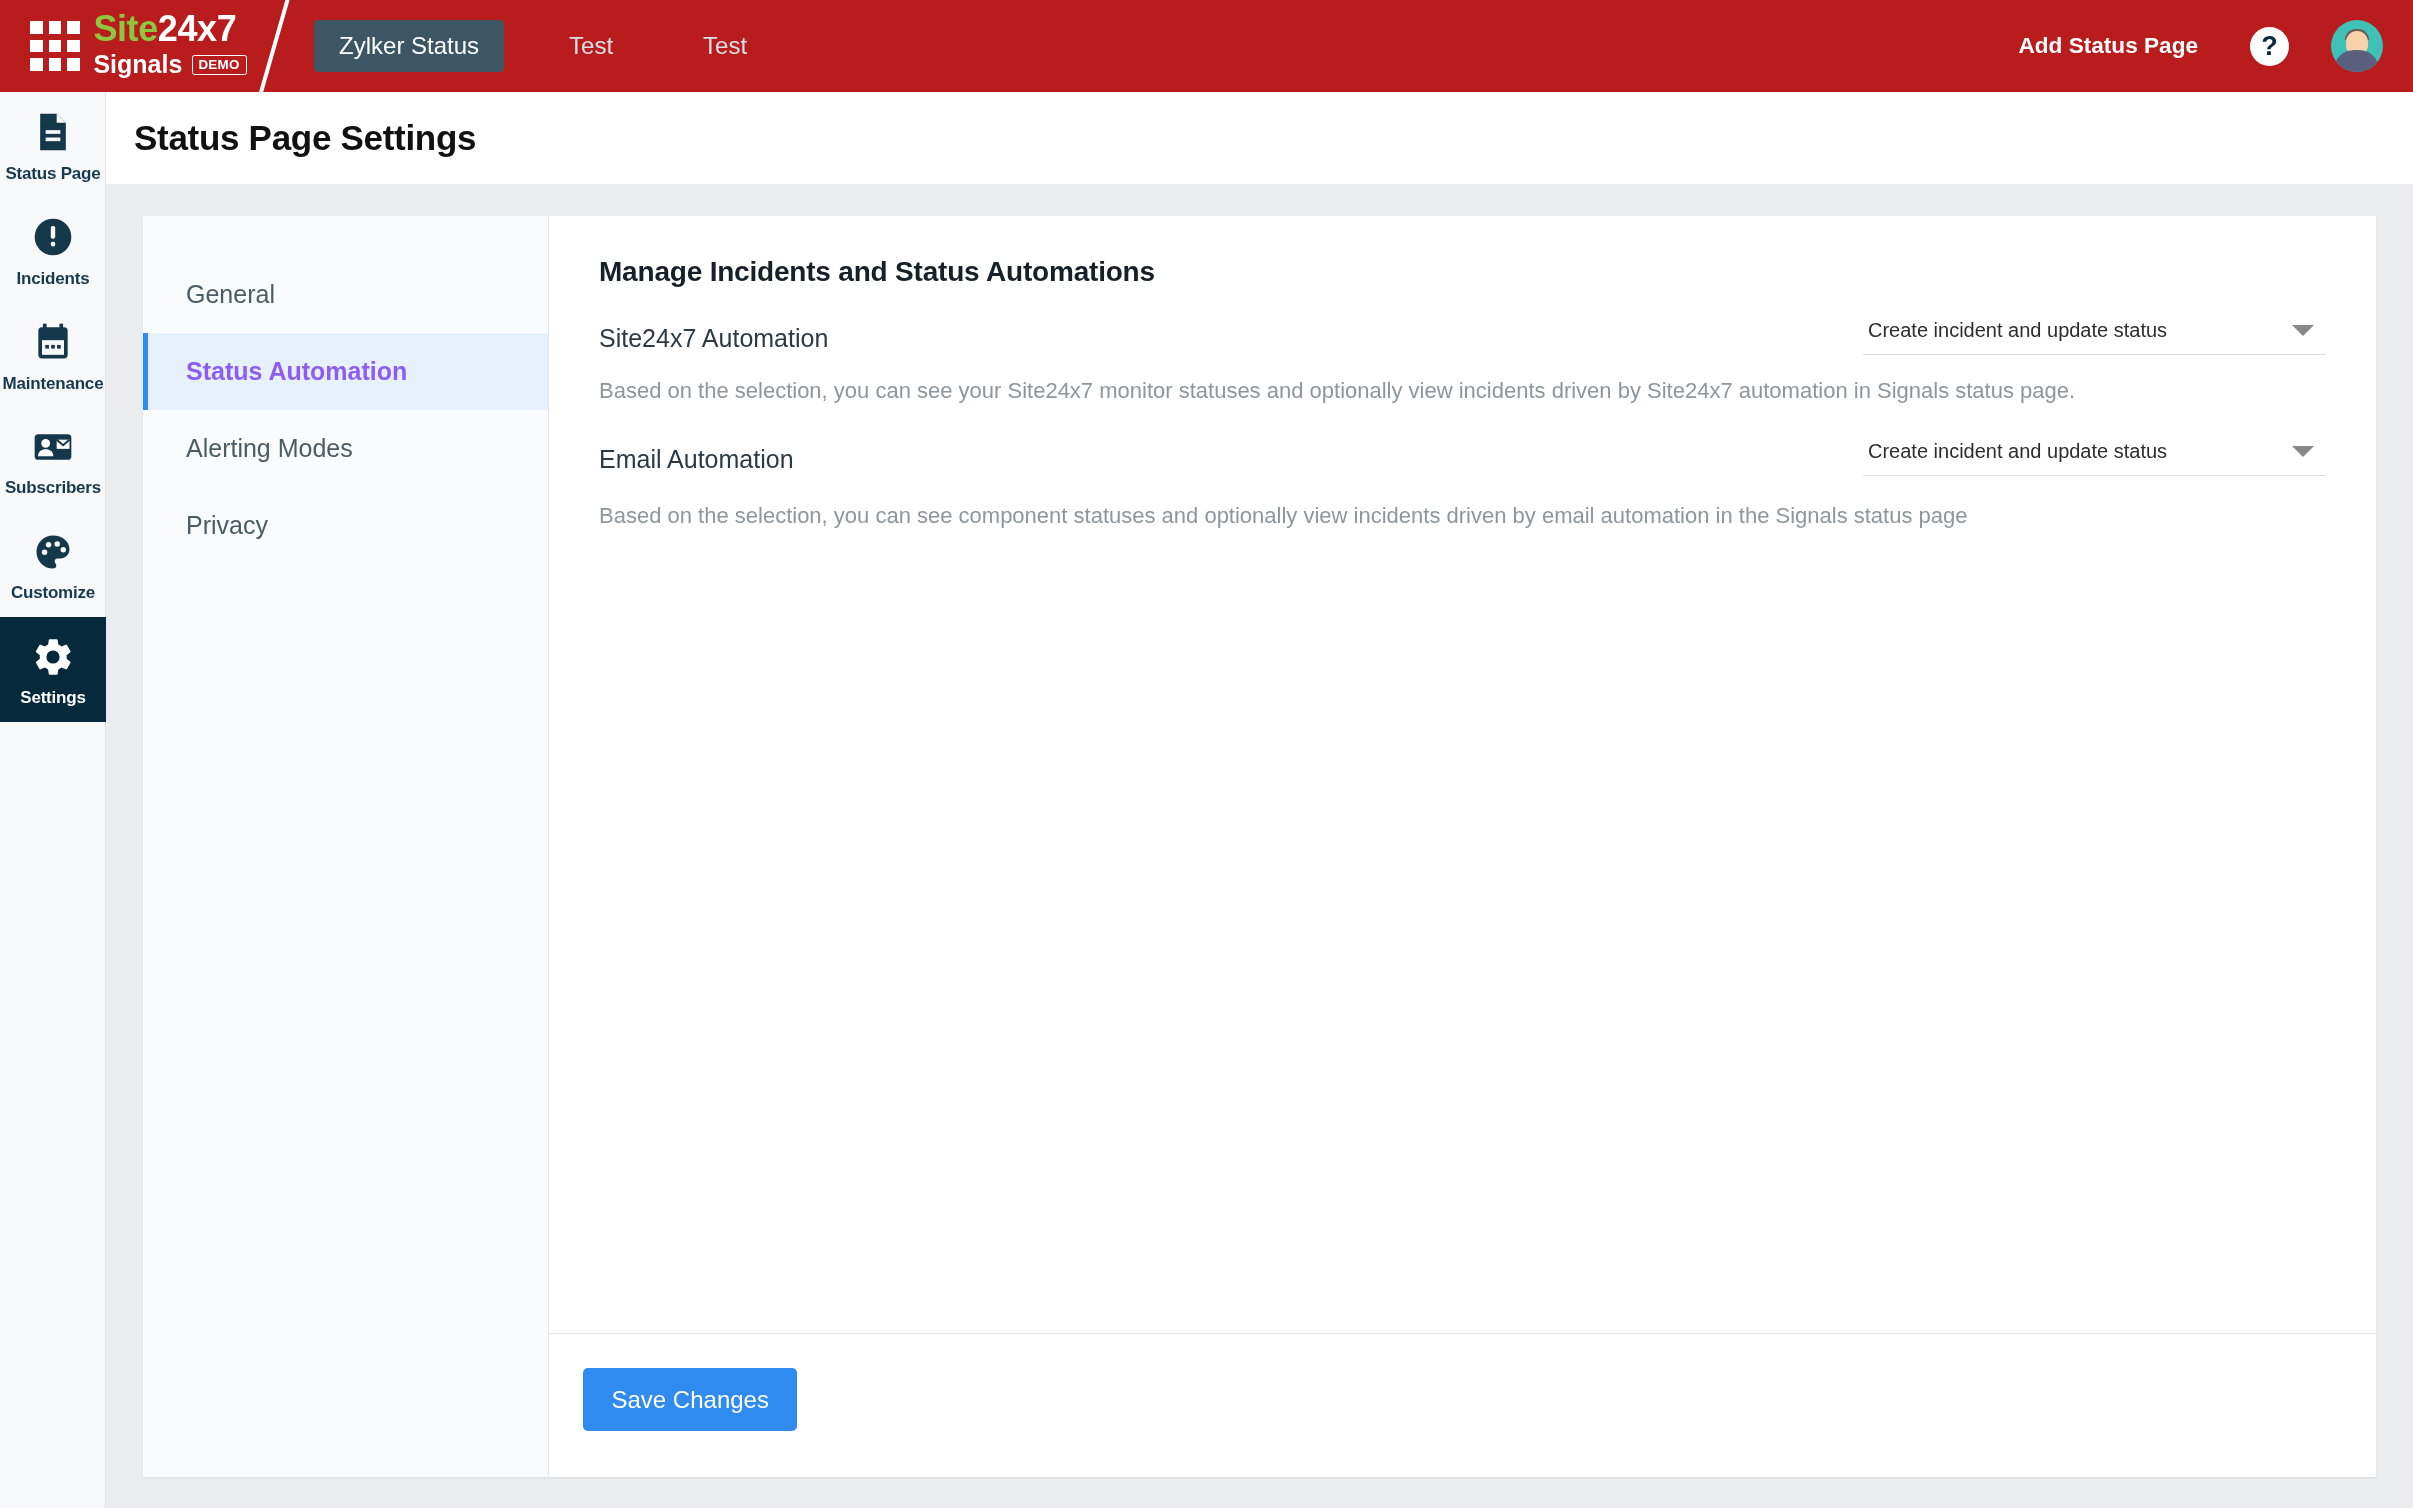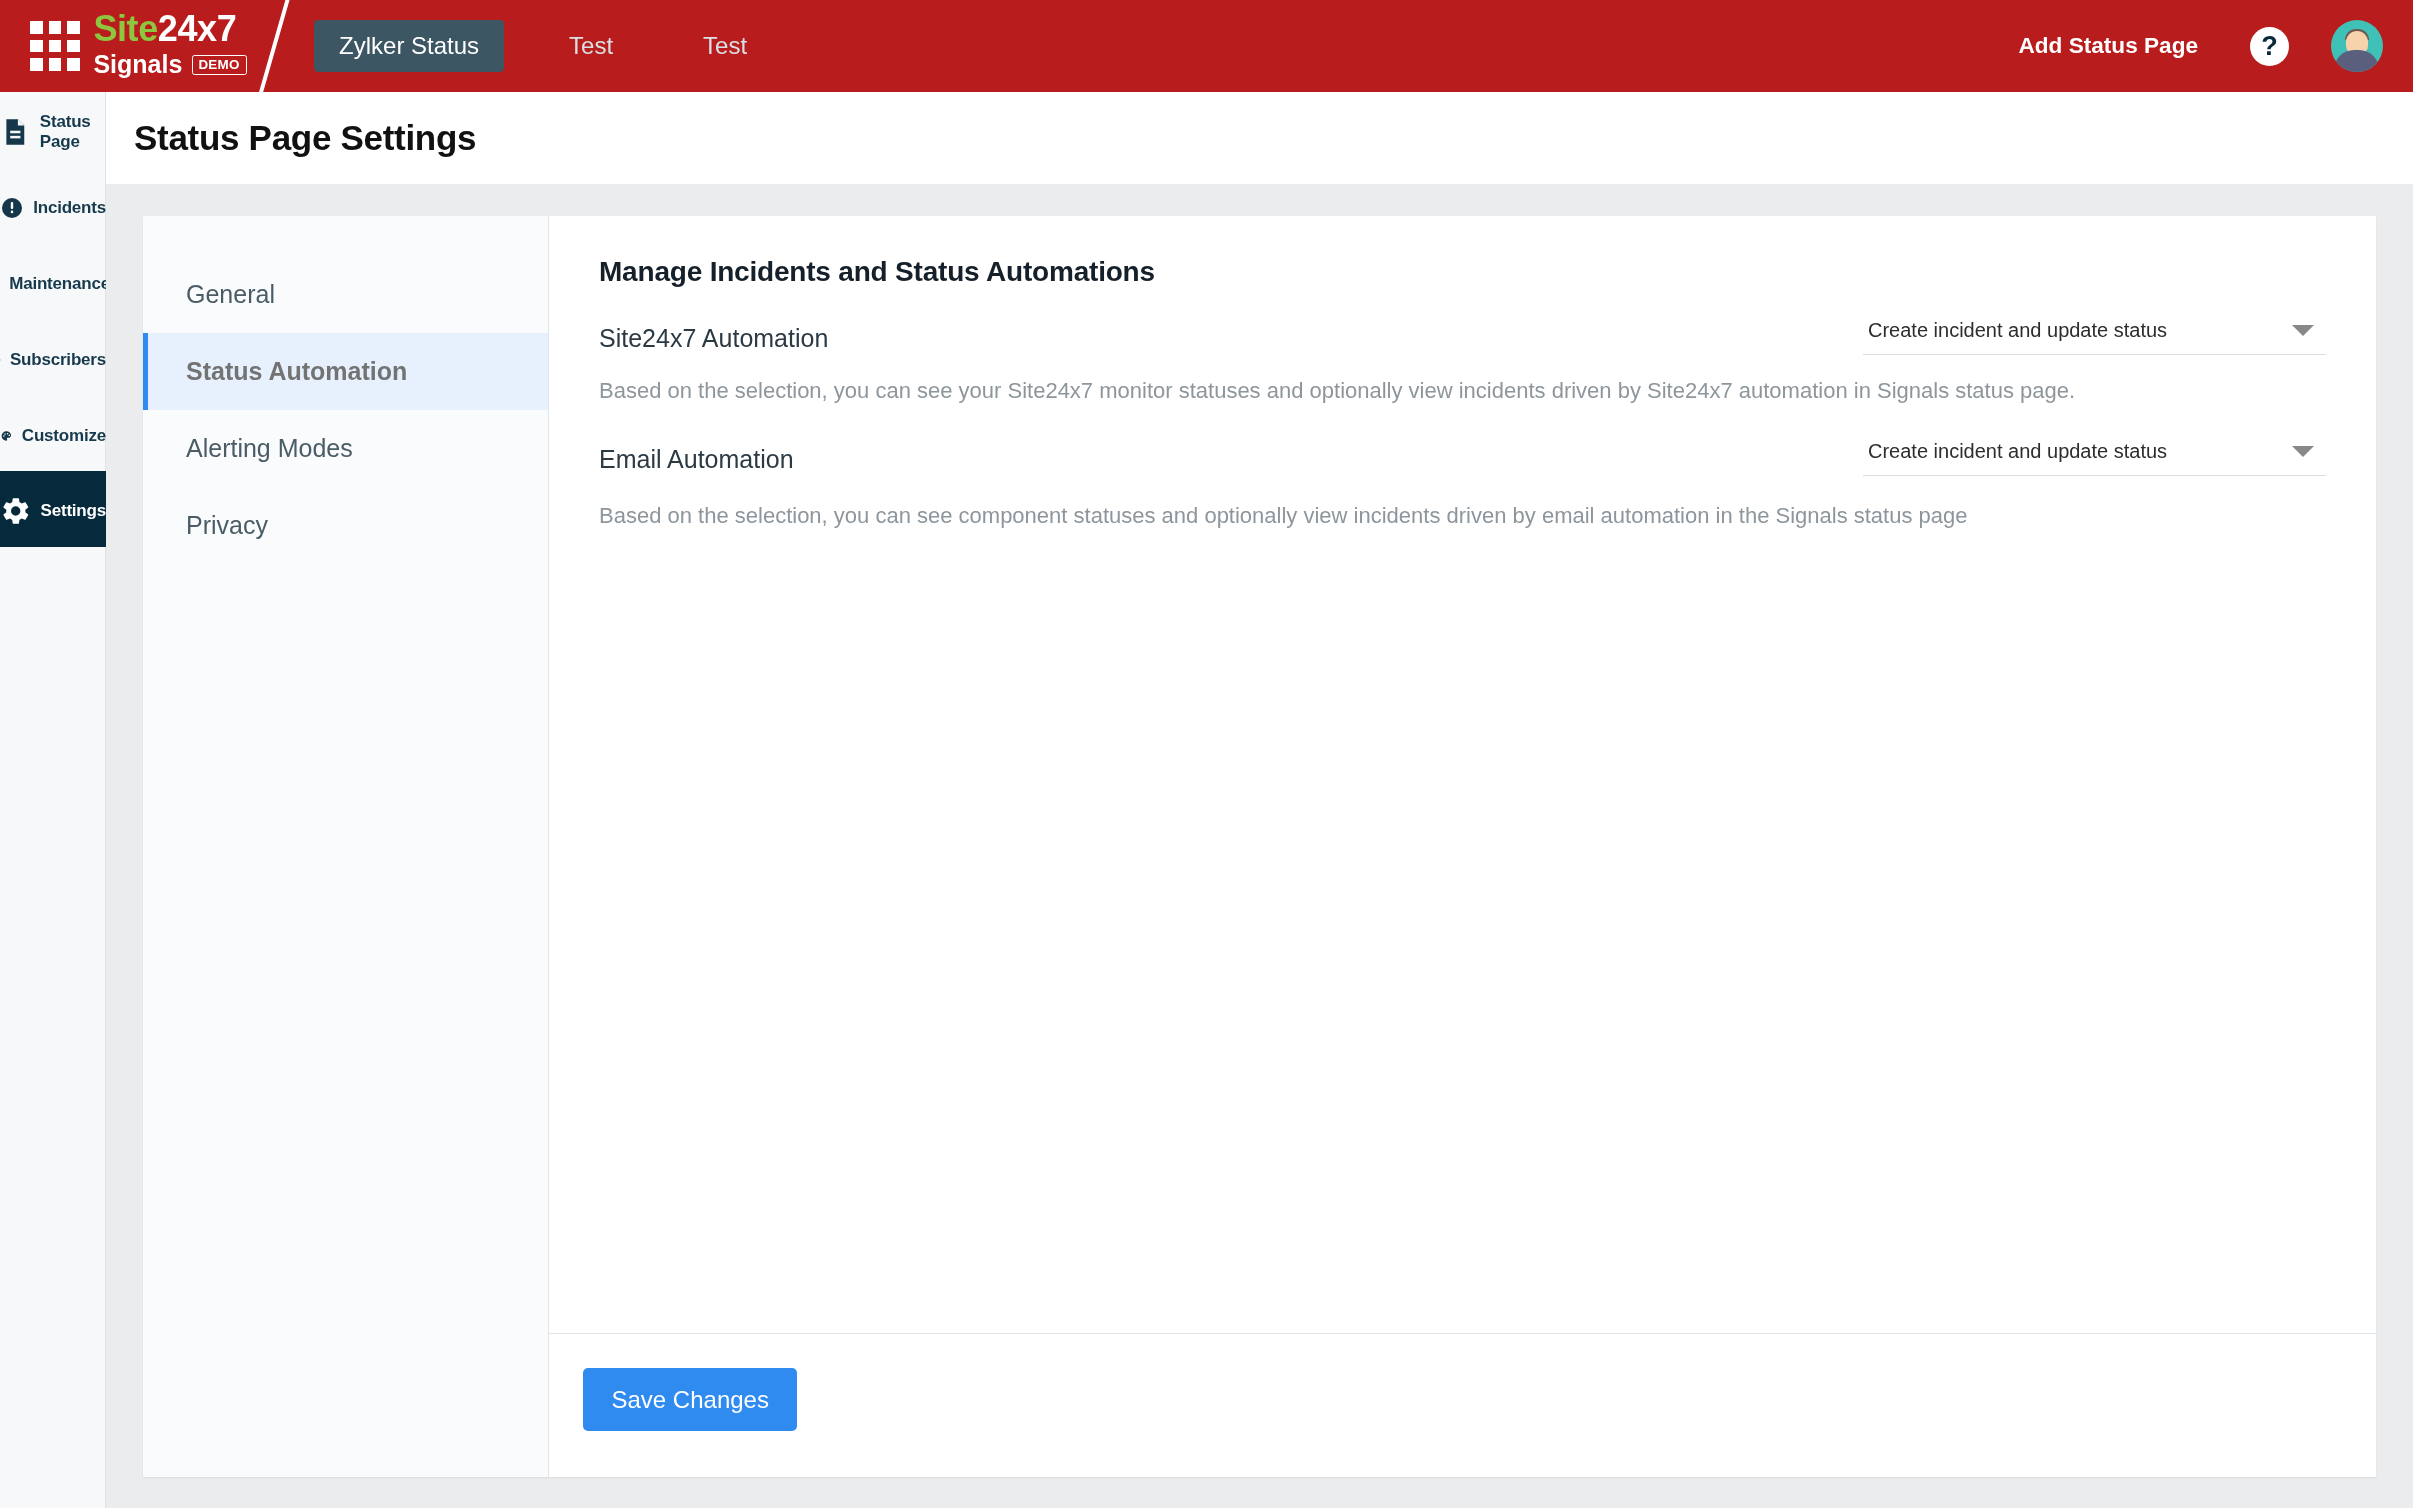--- a/index.html
+++ b/index.html
@@ -165,21 +165,21 @@
     top: 92px; left: 0;
     width: 106px;
     height: 1416px;
     background: #f7f8f9;
     border-right: 0.8px solid #dfe3e6;
   }
   .rail-item {
     width: 106px;
     padding: 18.4px 0 13.4px;
     display: flex;
-    flex-direction: row;
+    flex-direction: column;
     align-items: center;
     gap: 9.2px;
     cursor: pointer;
   }
   .rail-item.active { background: #06293b; text-align: center; }
   .rail-label {
     font-size: 17px;
     font-weight: bold;
     color: #17394d;
     letter-spacing: -0.2px;
@@ -233,21 +233,21 @@
     align-items: center;
     padding-left: 38px;
     font-size: 25px;
     color: #4a5c66;
     border-left: 5.9px solid transparent;
     cursor: pointer;
   }
   .submenu-item.active {
     background: #e6f1fd;
     border-left-color: #2f8bef;
-    color: #737373;
+    color: #8b5cf6;
     font-weight: bold;
     text-align: right;
   }
 
   .pane {
     flex: 1;
     position: relative;
     display: flex;
     flex-direction: column;
   }

